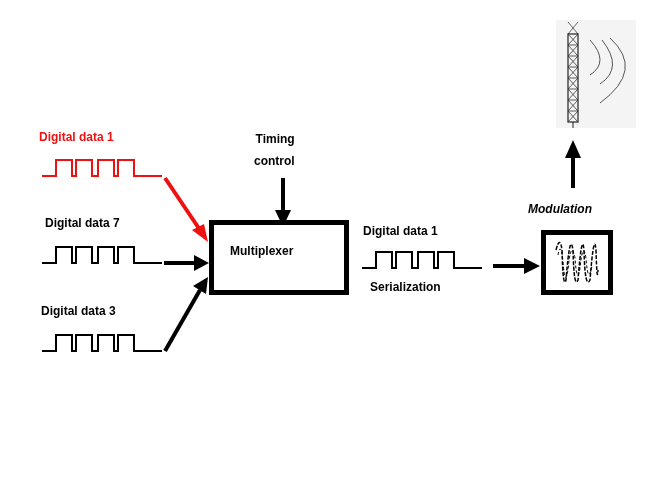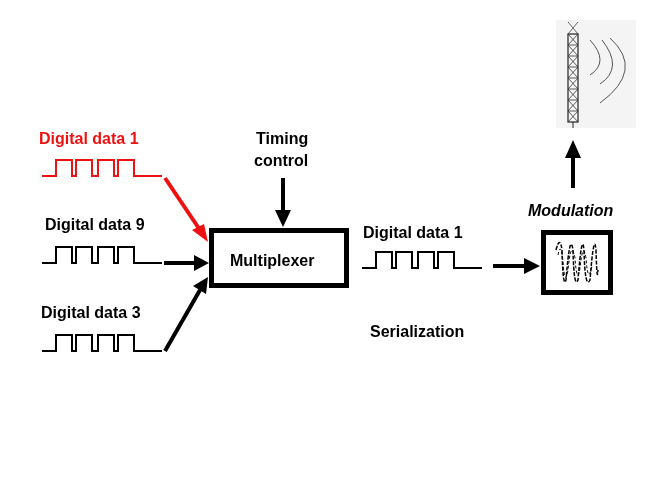--- a/index.html
+++ b/index.html
@@ -1,17 +1,17 @@
 <!DOCTYPE html>
 <html><head>
 <meta charset="utf-8">
 <style>
   html,body{margin:0;padding:0;background:#fff;}
   body{width:659px;height:480px;position:relative;overflow:hidden;font-family:"Liberation Sans",sans-serif;}
-  .lbl{position:absolute;font-weight:bold;font-size:16px;color:#000;white-space:nowrap;}
+  .lbl{position:absolute;font-weight:bold;font-size:12px;color:#000;white-space:nowrap;}
   .red{color:#ee1111;}
   .box{position:absolute;border:5px solid #000;background:#fff;box-sizing:border-box;}
   svg{position:absolute;left:0;top:0;}
 </style>
 </head>
 <body>
 
 <svg width="659" height="480">
   <defs>
     <marker id="ahb" markerWidth="8" markerHeight="8" refX="6" refY="4" orient="auto" markerUnits="userSpaceOnUse" viewBox="0 0 8 8">
@@ -70,29 +70,29 @@
     <path d="M610,38 Q645,70 600,103" fill="none" stroke="#555" stroke-width="1"></path>
   </g>
 
   <g>
     <path d="M556,250 Q560,235 562,250 Q563,290 566,280 Q570,230 573,250 Q574,290 578,280 Q582,230 584,250 Q585,290 590,280 Q594,230 596,250 Q597,285 598,270" fill="none" stroke="#000" stroke-width="1.5" stroke-dasharray="4 1.5"></path>
     <path d="M558,255 Q561,240 563,262 Q565,288 568,270 Q571,238 575,258 Q577,286 580,268 Q583,240 586,258 Q588,286 592,266" fill="none" stroke="#000" stroke-width="1" stroke-dasharray="3 2"></path>
   </g>
 </svg>
 
 <span class="lbl red" style="left:39px;top:130px;">Digital data 1</span>
-<span class="lbl" style="left:45px;top:216px;">Digital data 9</span>
+<span class="lbl" style="left:45px;top:216px;">Digital data 7</span>
 <span class="lbl" style="left:41px;top:304px;text-align:center;">Digital data 3</span>
 
 <div class="lbl" style="left:254px;top:128px;text-align:right;line-height:22px;">
   <div>Timing</div>
   <div>control</div>
 </div>
 
-<div class="box" style="left:209px;top:228px;width:140px;height:60px;">
+<div class="box" style="left:209px;top:220px;width:140px;height:75px;">
   <span class="lbl" style="left:16px;top:19px;">Multiplexer</span>
 </div>
 
 <span class="lbl" style="left:363px;top:224px;">Digital data 1</span>
-<span class="lbl" style="left:370px;top:280px;margin-top:43px;">Serialization</span>
+<span class="lbl" style="left:370px;top:280px;">Serialization</span>
 
 <span class="lbl" style="left:528px;top:202px;font-style:italic;">Modulation</span>
 <div class="box" style="left:541px;top:230px;width:72px;height:65px;background:transparent;"></div>
 
 </body></html>

